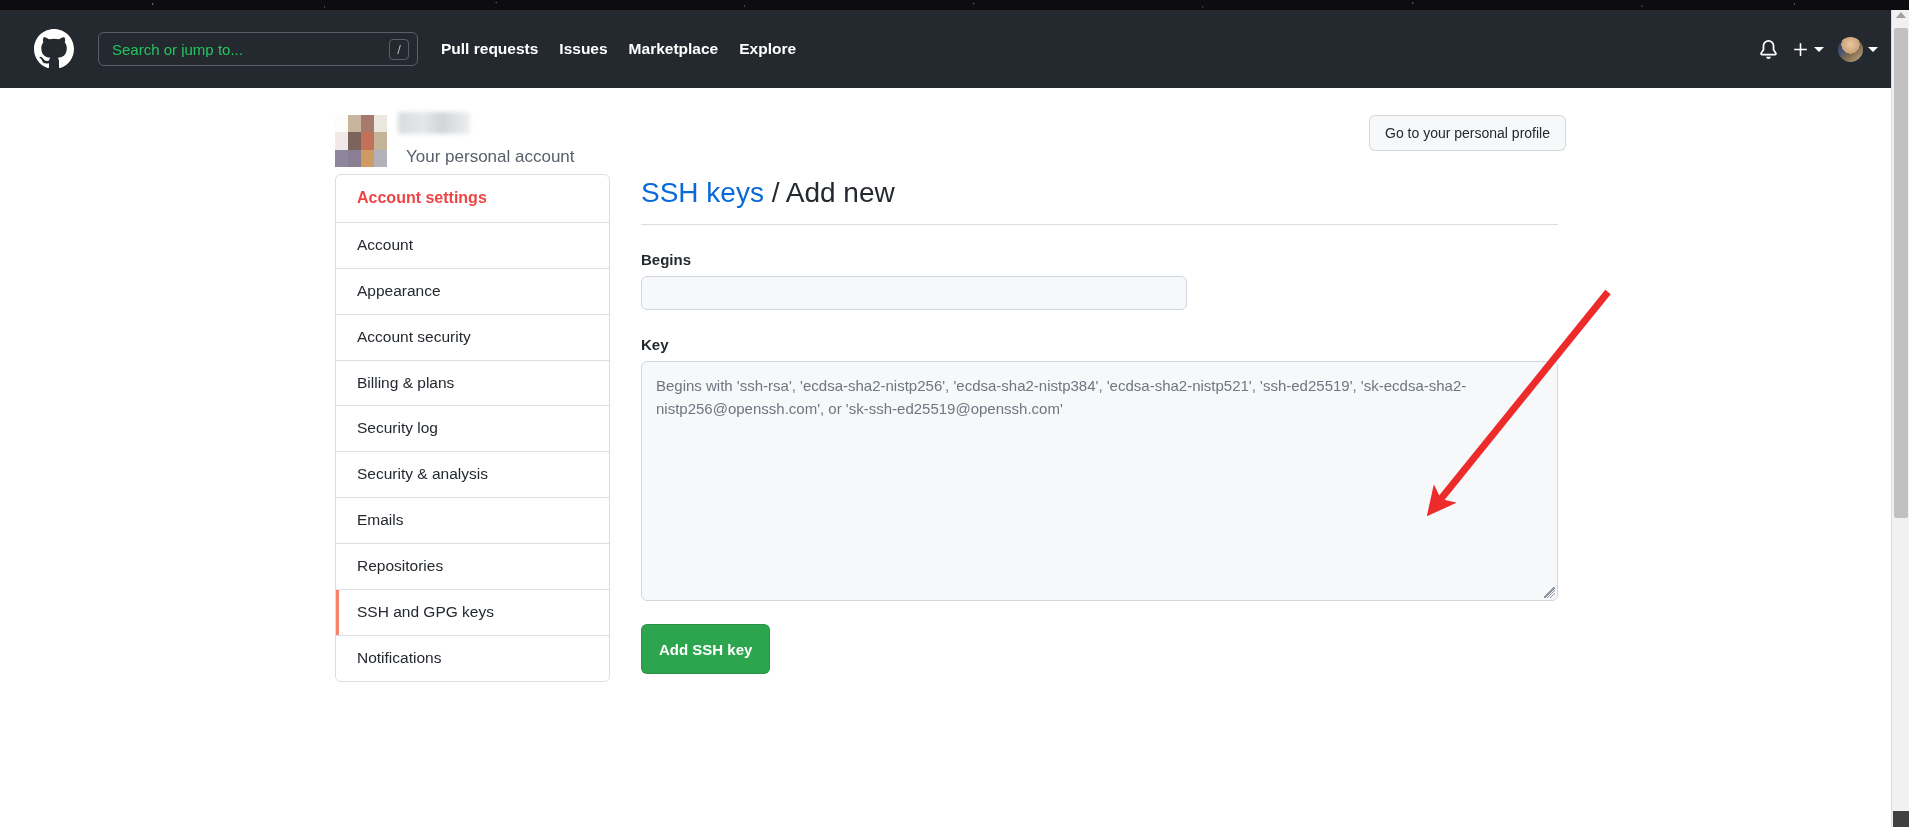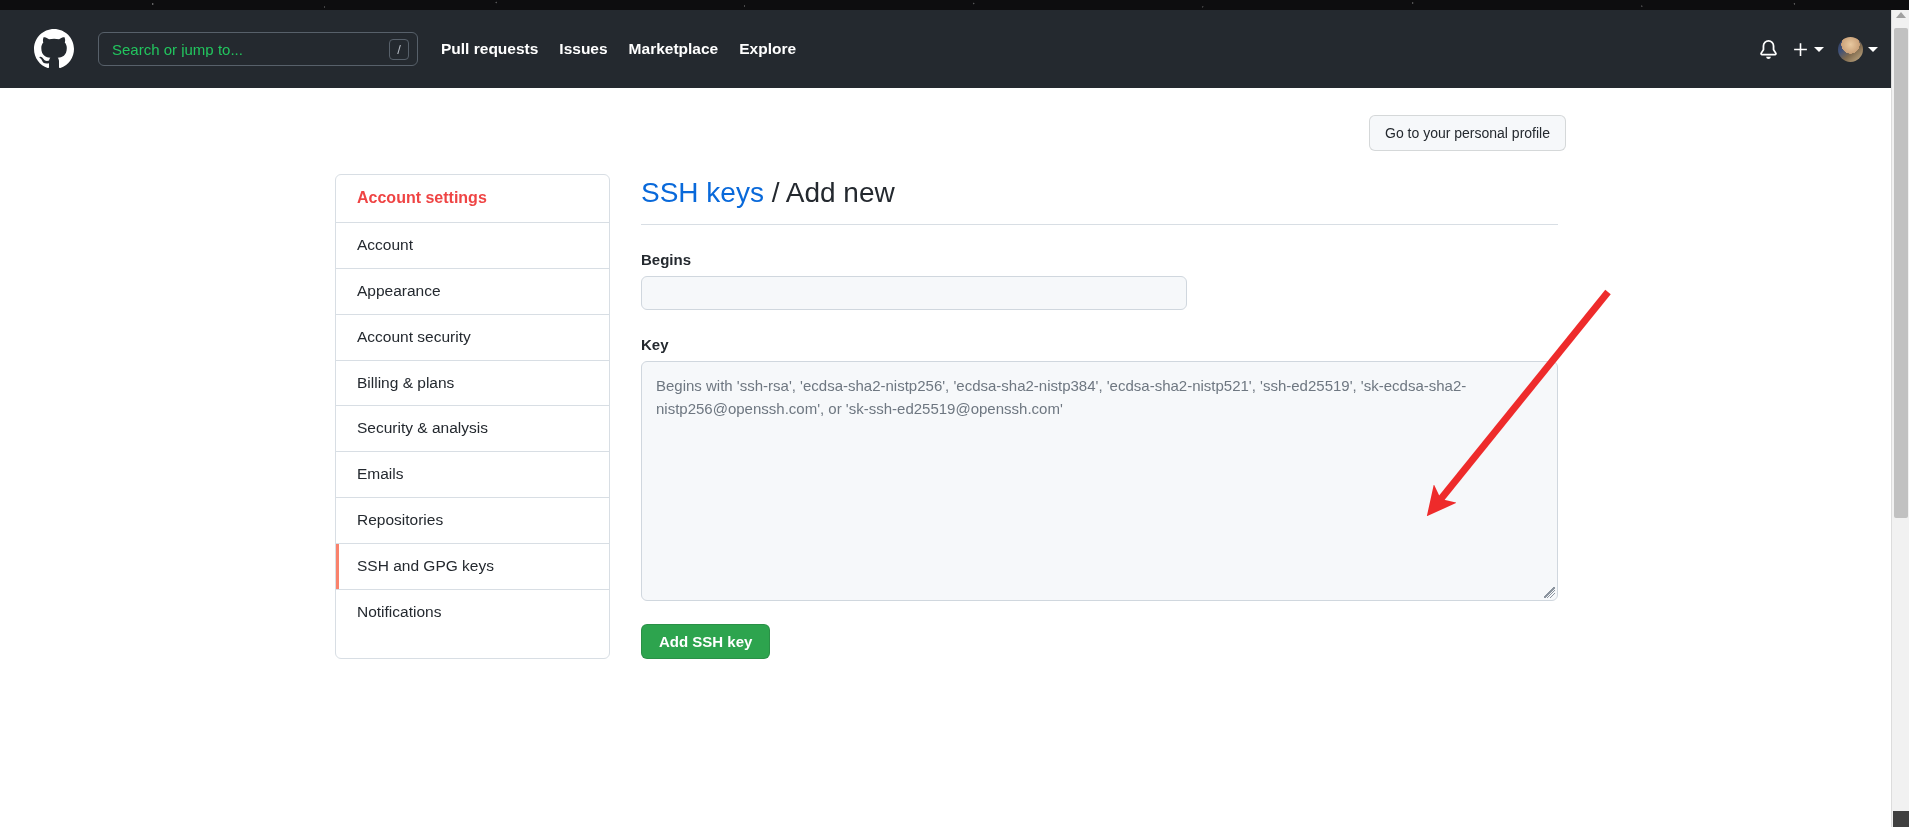--- a/index.html
+++ b/index.html
@@ -338,21 +338,21 @@
       linear-gradient(135deg, transparent 0 45%, #8c959f 45% 55%, transparent 55% 100%),
       linear-gradient(135deg, transparent 0 45%, #8c959f 45% 55%, transparent 55% 100%),
       linear-gradient(135deg, transparent 0 45%, #8c959f 45% 55%, transparent 55% 100%);
     background-size: 5px 5px, 8px 8px, 11px 11px;
     background-position: 8px 8px, 5px 5px, 2px 2px;
     background-repeat: no-repeat;
   }
 
   .submit-btn {
     margin-top: 23px;
-    height: 35px;
+    height: 50px;
     padding: 0 17px;
     background: #2da44e;
     border: 1px solid rgba(27,31,36,.15);
     border-radius: 6px;
     color: #ffffff;
     font-size: 15px;
     font-weight: bold;
     cursor: pointer;
     font-family: "Liberation Sans", sans-serif;
   }
@@ -461,31 +461,50 @@
       <div class="hdr-icon-btn">
         <span class="avatar-img"></span>
         <span class="caret-down"></span>
       </div>
     </div>
   </div>
 
   <div class="page">
 
     <div class="account-header">
+      <div class="acct-left">
+        <div class="acct-avatar">
+          <i style="background:#fdfcfb"></i>
+            <i style="background:#c9b49e"></i>
+            <i style="background:#a6796e"></i>
+            <i style="background:#ece7dc"></i>
+          <i style="background:#f0e9e8"></i>
+            <i style="background:#7b6459"></i>
+            <i style="background:#c2705a"></i>
+            <i style="background:#c5b49a"></i>
+          <i style="background:#8d869c"></i>
+            <i style="background:#897e92"></i>
+            <i style="background:#d09a64"></i>
+            <i style="background:#b3b2bb"></i>
+        </div>
+        <div class="acct-name-redacted"></div>
+        <div class="acct-personal">Your personal account</div>
+      </div>
       <button class="profile-btn">Go to your personal profile</button>
     </div>
 
     <div class="content-wrap">
 
       <aside class="sidebar">
         <div class="sidebar-heading">Account settings</div>
         <div class="sidebar-item">Account</div>
         <div class="sidebar-item">Appearance</div>
         <div class="sidebar-item">Account security</div>
         <div class="sidebar-item">Billing &amp; plans</div>
+        <div class="sidebar-item">Security log</div>
         <div class="sidebar-item">Security &amp; analysis</div>
         <div class="sidebar-item">Emails</div>
         <div class="sidebar-item">Repositories</div>
         <div class="sidebar-item active">SSH and GPG keys</div>
         <div class="sidebar-item">Notifications</div>
       </aside>
 
       <section class="main-col">
         <h1 class="page-title">
           <a class="link">SSH keys</a><span class="sep"> </span><span class="sep">/</span><span class="sep"> </span><span>Add new</span>

